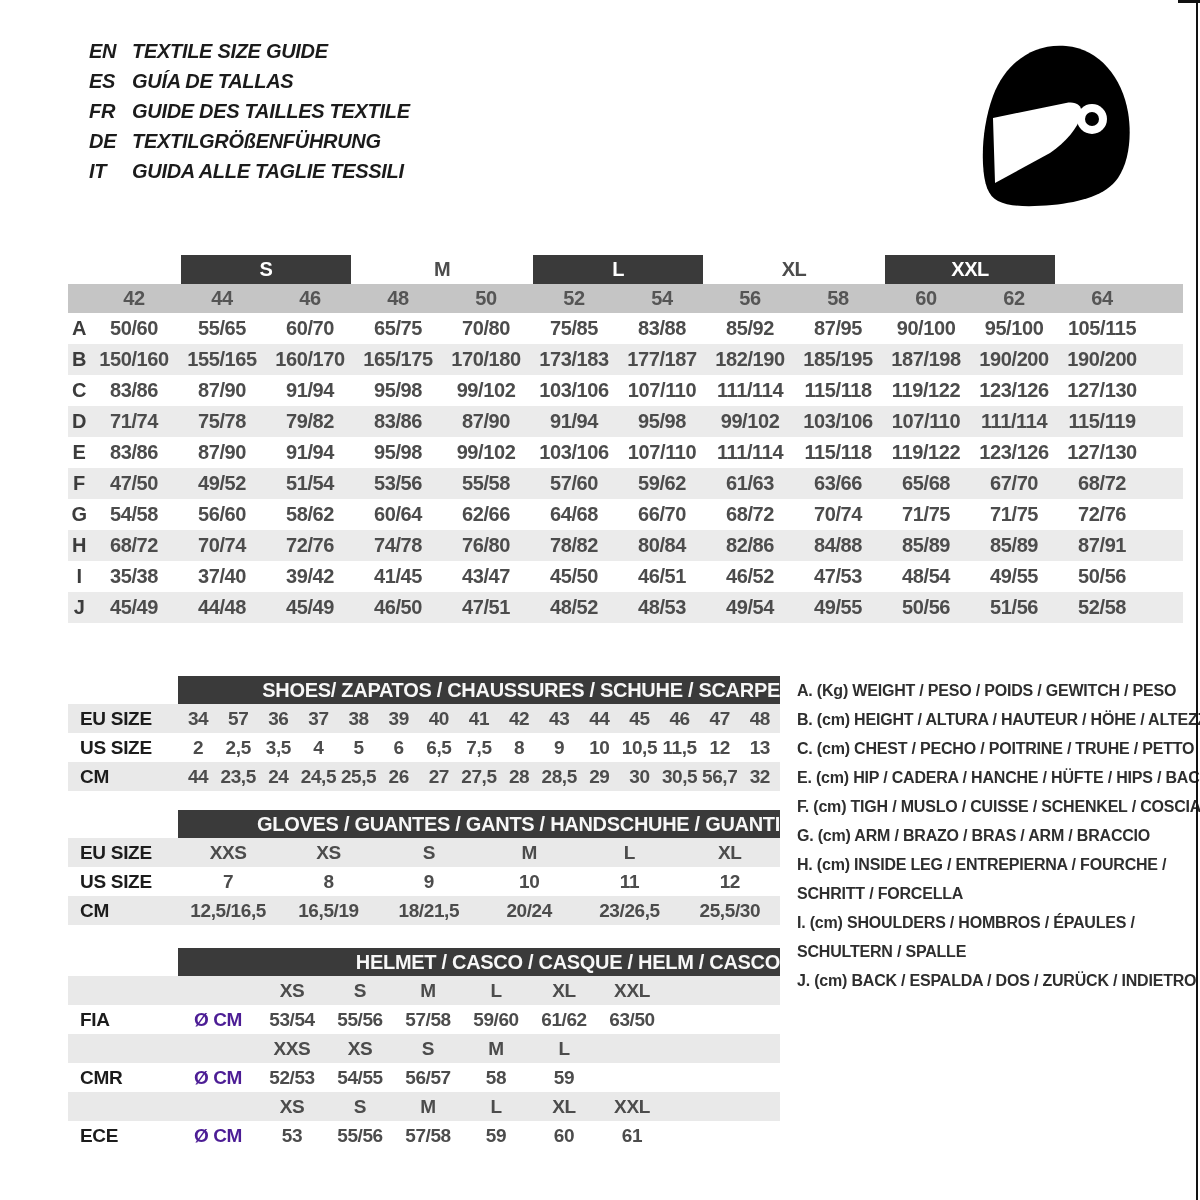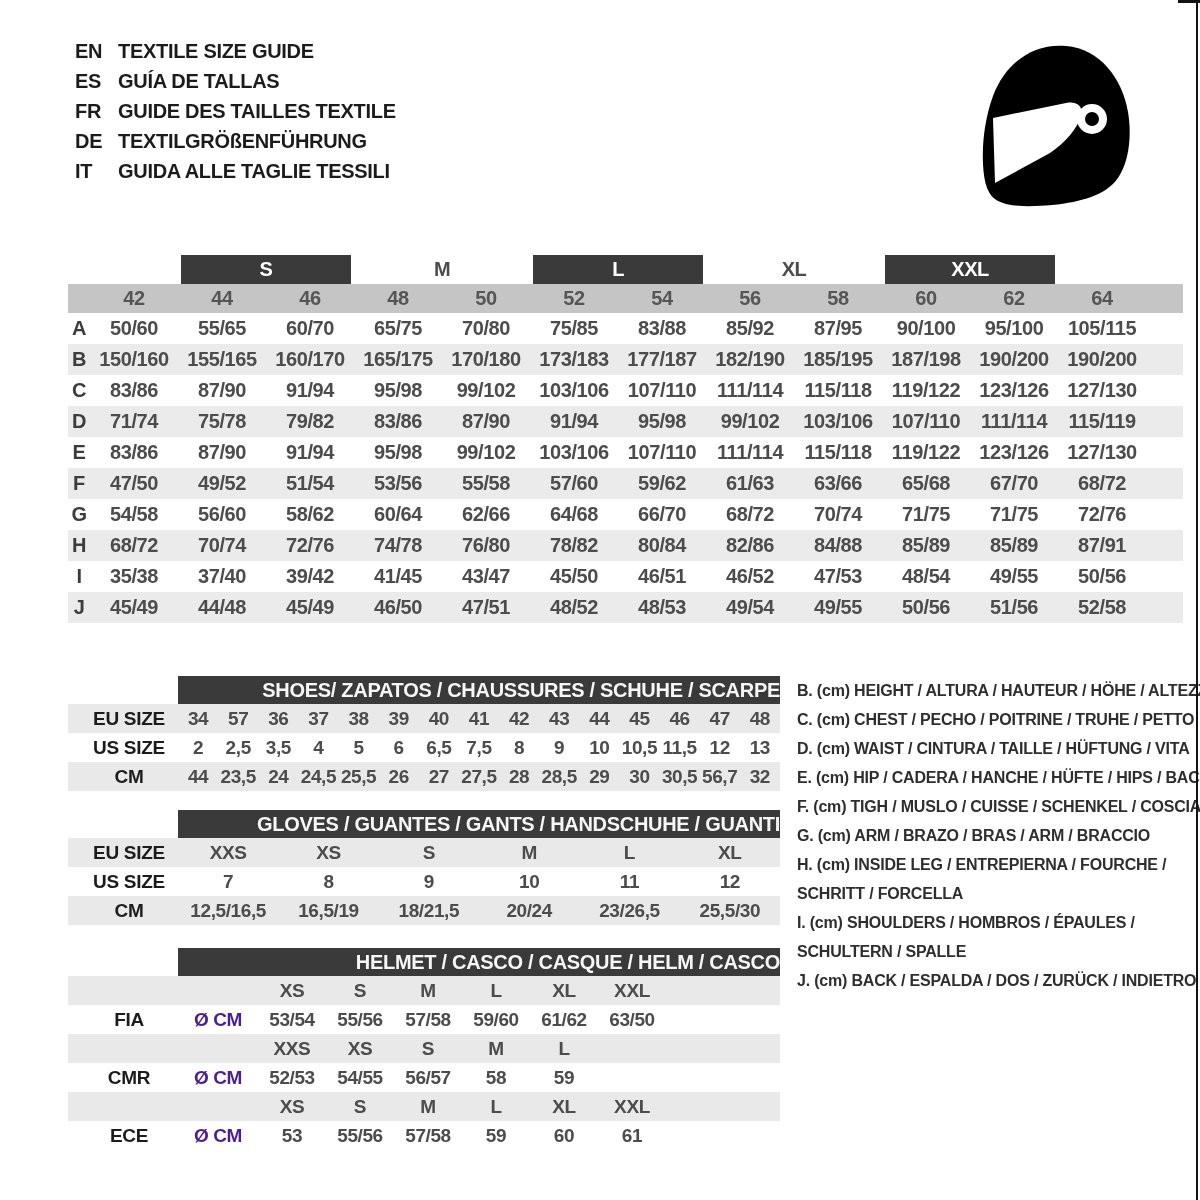--- a/index.html
+++ b/index.html
@@ -26,35 +26,35 @@
   .main-size-table tbody tr.shaded td{background:#ebebeb;}
   .row-label{color:#3c3c3c;}
 
   
   .bar{background:#3a3a3a;color:#f7f7f7;height:28px;line-height:28px;text-align:right;
        box-sizing:border-box;width:602px;margin-left:110px;padding-left:9px;
        font-size:20px;font-weight:bold;letter-spacing:-0.3px;white-space:nowrap;}
   .sub-table{width:712px;}
   .sub-table td{height:29px;font-size:19px;}
   .sub-table tr.shaded td{background:#e9e9e9;}
-  .sub-table td.side-label{background:#ffffff;text-align:center;padding-left:12px;color:#1c1c1c;letter-spacing:-0.3px;}
+  .sub-table td.side-label{background:#ffffff;text-align:left;padding-left:12px;color:#1c1c1c;letter-spacing:-0.3px;}
   .sub-table td.unit-cell{color:#4c1d95;}
 
   
   .legend-line{font-size:16px;font-weight:bold;color:#2e2e2e;line-height:29px;
                white-space:nowrap;letter-spacing:-0.2px;}
 
   
   .right-border-line{left:1196px;top:0;width:2px;height:1200px;background:#121212;}
   .top-right-tick{left:1178px;top:0;width:22px;height:3px;background:#121212;}
 </style>
 </head>
 <body>
 
-<div id="lang-block" class="abs" style="left:75px;top:36px;">
+<div id="lang-block" class="abs" style="left:89px;top:36px;font-style:italic;">
     <div class="lang-row"><span class="lang-code">EN</span><span class="lang-title">TEXTILE SIZE GUIDE</span></div>
     <div class="lang-row"><span class="lang-code">ES</span><span class="lang-title">GUÍA DE TALLAS</span></div>
     <div class="lang-row"><span class="lang-code">FR</span><span class="lang-title">GUIDE DES TAILLES TEXTILE</span></div>
     <div class="lang-row"><span class="lang-code">DE</span><span class="lang-title">TEXTILGRÖßENFÜHRUNG</span></div>
     <div class="lang-row"><span class="lang-code">IT</span><span class="lang-title">GUIDA ALLE TAGLIE TESSILI</span></div>
   </div>
 
 <div class="abs" style="left:980px;top:40px;width:152px;height:170px;">
   <svg width="152" height="170" viewBox="0 0 152 170">
     <path fill="#000000" d="M86,6 C52,3 25,24 13,56 C5,78 2,102 3,124 C4,144 8,156 18,161
@@ -502,27 +502,27 @@
             <td>61</td>
             <td></td>
           </tr>
         </tbody>
       </table>
     </div>
 </div>
 
 <div id="legend-mount" class="abs" style="left:797px;top:676px;width:400px;">
     <div class="legend-item">
+      <div class="legend-line">A. (Kg) WEIGHT / PESO / POIDS / GEWITCH / PESO</div>
+    </div>
+    <div class="legend-item">
       <div class="legend-line">B. (cm) HEIGHT / ALTURA / HAUTEUR / HÖHE / ALTEZZA</div>
     </div>
     <div class="legend-item">
       <div class="legend-line">C. (cm) CHEST / PECHO / POITRINE / TRUHE / PETTO</div>
-    </div>
-    <div class="legend-item">
-      <div class="legend-line">D. (cm) WAIST / CINTURA / TAILLE / HÜFTUNG / VITA</div>
     </div>
     <div class="legend-item">
       <div class="legend-line">E. (cm) HIP / CADERA / HANCHE / HÜFTE / HIPS /  BACINO</div>
     </div>
     <div class="legend-item">
       <div class="legend-line">F. (cm) TIGH / MUSLO / CUISSE / SCHENKEL / COSCIA</div>
     </div>
     <div class="legend-item">
       <div class="legend-line">G. (cm) ARM / BRAZO / BRAS / ARM / BRACCIO</div>
     </div>

